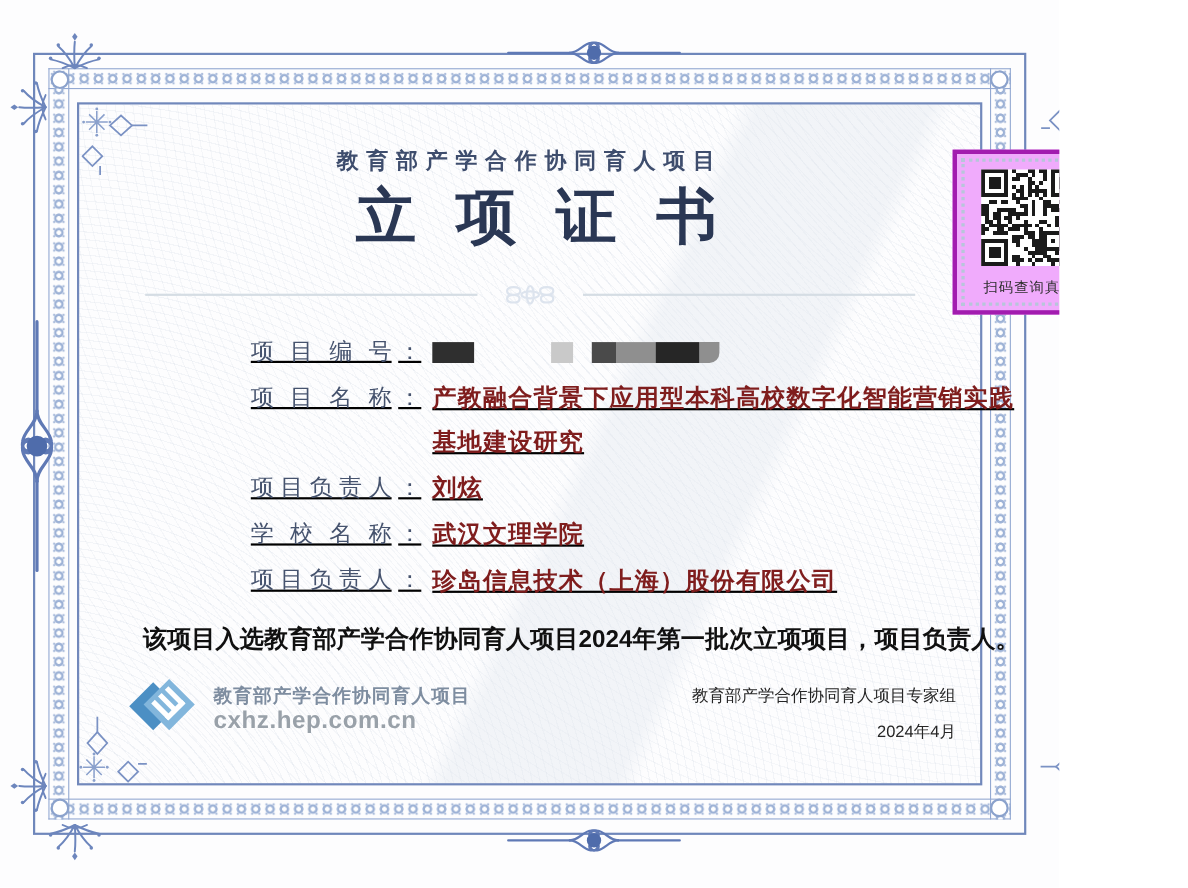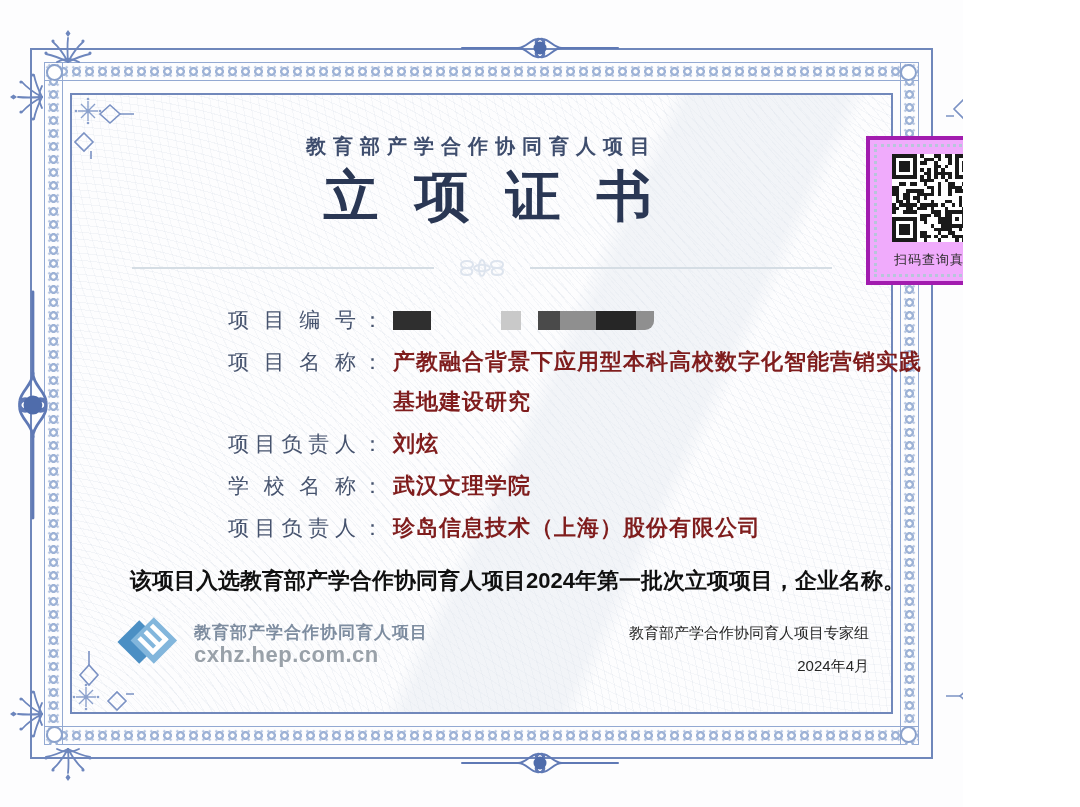--- a/index.html
+++ b/index.html
@@ -33,21 +33,21 @@
   .cert-title span{letter-spacing:36px;margin-right:-36px;}
   
   .qr-box{position:absolute;left:866px;top:136px;width:132px;background:#f0abfc;border:4px solid #a21caf;}
   .qr-deco{margin:4px;border:3px dotted #b7c5da;padding:7px 5px 5px;text-align:center;}
   .qr-caption{margin-top:5px;font-size:13px;color:#2e2e2e;letter-spacing:1px;}
   
   .divider{position:absolute;top:253px;left:50%;transform:translateX(-50%);width:700px;height:30px;
     display:flex;align-items:center;}
   .divider .line{flex:1;height:2px;background:#d5dde4;}
   
-  .fields{position:absolute;left:228px;top:300px;}
+  .fields{position:absolute;left:228px;top:300px;text-decoration:underline;}
   .field-row{display:flex;align-items:flex-start;margin-bottom:2px;}
   .field-label{width:128px;font-size:21px;color:#46536e;line-height:40px;
     text-align:justify;text-align-last:justify;}
   .field-colon{font-size:21px;color:#46536e;line-height:40px;margin:0 10px 0 6px;}
   .field-value{font-size:22px;font-weight:700;color:#7f1d1d;line-height:40px;max-width:530px;letter-spacing:1px;}
   .redaction-row{display:flex;align-items:center;height:40px;}
   .red-seg{height:19px;}
   
   .statement{position:absolute;left:130px;top:566px;font-size:22px;font-weight:700;color:#101010;}
   .footer-logo{position:absolute;left:112px;top:606px;}
@@ -629,21 +629,21 @@
     <span class="field-value">武汉文理学院</span>
   </div>
 
   <div class="field-row">
     <span class="field-label">项目负责人</span>
     <span class="field-colon">：</span>
     <span class="field-value">珍岛信息技术（上海）股份有限公司</span>
   </div>
 </div>
 
-  <div class="statement">该项目入选教育部产学合作协同育人项目2024年第一批次立项项目，企业名称。</div>
+  <div class="statement">该项目入选教育部产学合作协同育人项目2024年第一批次立项项目，项目负责人。</div>
 
   <svg class="footer-logo" width="72" height="72" viewBox="0 0 70 70">
     <g transform="rotate(45 35 35)">
       <rect x="14" y="26" width="30" height="30" fill="#4b8fc4"></rect>
       <rect x="22" y="14" width="32" height="32" fill="#82b6dc"></rect>
       <g fill="#ffffff">
         <rect x="26" y="19" width="21" height="4.5"></rect>
         <rect x="26" y="27.5" width="21" height="4.5"></rect>
         <rect x="26" y="36" width="21" height="4.5"></rect>
         <rect x="43" y="19" width="4.5" height="21.5"></rect>

